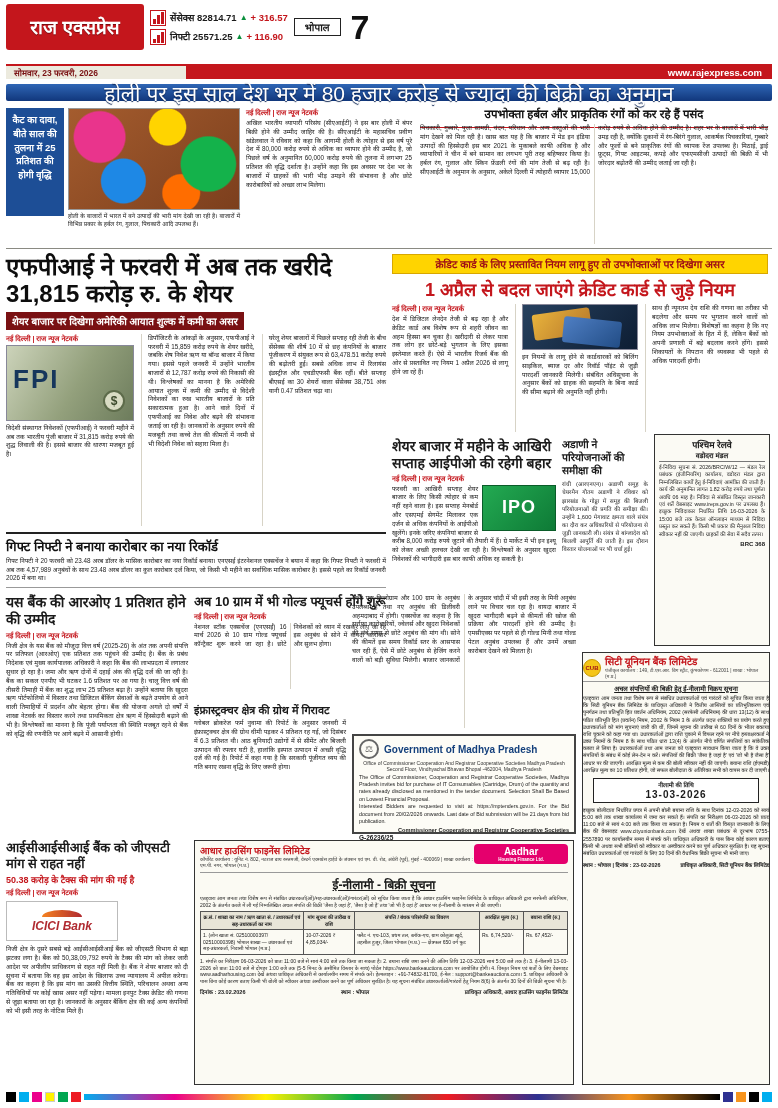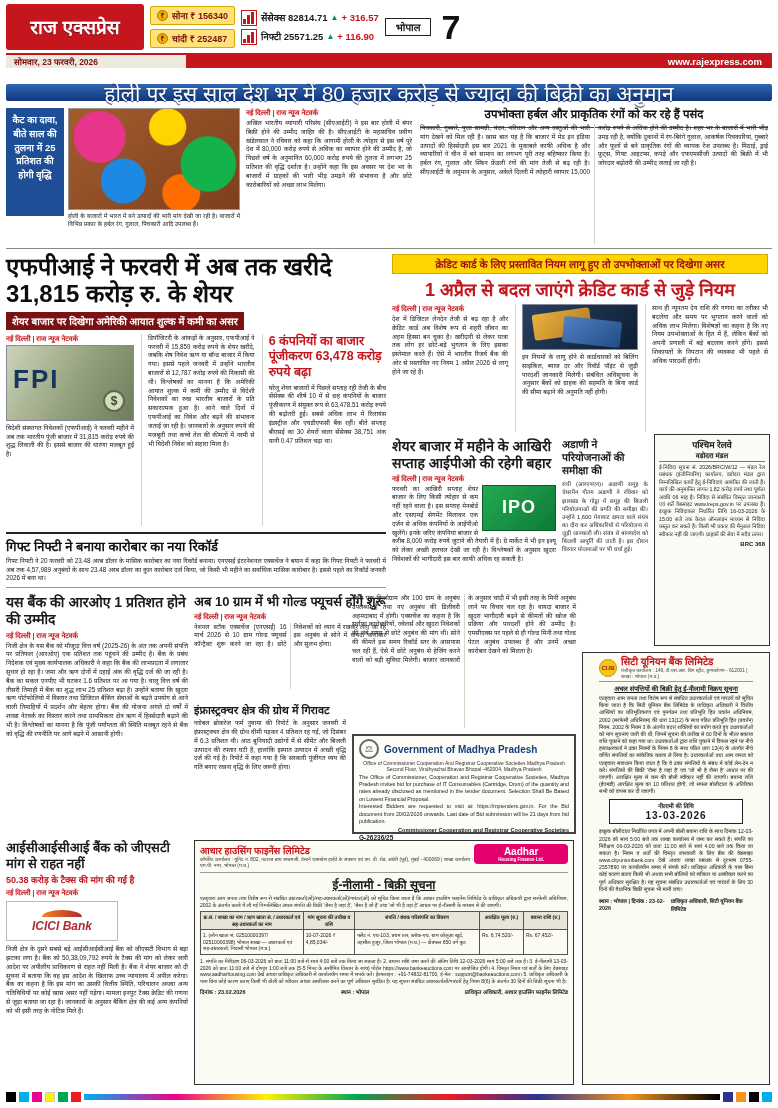--- a/index.html
+++ b/index.html
@@ -16,21 +16,21 @@
 .section-title .pillar{width:7px;height:30px;margin:0 10px;background:repeating-linear-gradient(180deg,#bbb 0 3px,#eee 3px 6px);border-radius:2px}
 .chart-icon{width:16px;height:16px;background:#fff;border:1px solid #c4161c;display:inline-flex;align-items:flex-end;justify-content:center;gap:1px;padding:1px;margin-right:4px}
 .chart-icon i{display:block;width:3px;background:#c4161c}
 .index-col{display:flex;flex-direction:column;justify-content:center;gap:3px}
 .idx{display:flex;align-items:center;font-size:9.5px;font-weight:bold;white-space:nowrap}
 .idx .up{color:#0a8f3c;font-size:8px;margin:0 3px}
 .idx .chg{color:#c4161c}
 .city-col{display:flex;flex-direction:column;align-items:center;justify-content:center;gap:2px}
 .city-box{border:1.5px solid #222;padding:1px 10px;font-weight:bold;font-size:10px}
 .page-no{display:flex;align-items:center;font-size:34px;font-weight:bold;color:#111;padding:0 4px}
-.mast-strip{position:absolute;left:6px;top:53px;width:766px;height:15px;display:flex;border-top:2px solid #c4161c}
+.mast-strip{position:absolute;left:6px;top:64px;width:766px;height:15px;display:flex;border-top:2px solid #c4161c}
 .mast-strip .date{background:#eceade;color:#7a1113;font-weight:bold;font-size:8.5px;display:flex;align-items:center;padding:0 8px;min-width:180px}
 .mast-strip .fill{flex:1;background:#c4161c}
 .mast-strip .website{background:#c4161c;color:#fff;font-weight:bold;font-size:9.5px;display:flex;align-items:center;padding:0 10px}
 
 .banner{position:absolute;left:6px;top:84px;width:766px;height:17px;background:linear-gradient(180deg,#2f66b5,#11377c);color:#fff;display:flex;align-items:center;justify-content:center;font-size:21px;font-weight:normal;border-radius:2px;text-shadow:0 1px 1px #0a2250}
 
 .holi-claim{position:absolute;left:6px;top:108px;width:58px;height:108px;background:#1d4e96;color:#fff;font-weight:bold;font-size:9.5px;padding:5px 4px;text-align:center;line-height:1.45}
 .holi-img{position:absolute;left:68px;top:108px;width:172px;height:102px;border:1px solid #999;background:
  radial-gradient(circle at 18% 28%,#e9348c 0 16%,transparent 17%),
  radial-gradient(circle at 58% 18%,#ffd400 0 14%,transparent 15%),
@@ -94,21 +94,21 @@
 
 .mpad{position:absolute;left:352px;top:734px;width:224px;height:100px;border:2px solid #444;background:#fdfcf6;padding:3px 5px}
 .mpad .mphead{display:flex;align-items:center;gap:5px}
 .emblem{width:20px;height:20px;border-radius:50%;border:2px solid #666;color:#555;font-size:9px;display:flex;align-items:center;justify-content:center;flex:none}
 .mpad .mptitle{font-size:10px;font-weight:bold;color:#14407c}
 .mpad .mpoffice{font-size:5px;line-height:1.25;color:#333;text-align:center;margin:1px 0}
 .mpad .bodytxt{font-size:5.3px}
 .mpad .mpsign{font-size:5.6px;font-weight:bold;text-align:right;margin-top:2px}
 .mpad .mpref{font-size:6.5px;font-weight:bold;margin-top:1px}
 
-.cub{position:absolute;left:582px;top:652px;width:188px;height:433px;border:1.5px solid #333;background:#fbfaf3;padding:3px 16px}
+.cub{position:absolute;left:582px;top:652px;width:188px;height:433px;border:1.5px solid #333;background:#fbfaf3;padding:3px 0}
 .cub-head{display:flex;align-items:center;gap:4px;border-bottom:1px solid #999;padding-bottom:2px;margin-bottom:2px}
 .cub-logo{width:18px;height:18px;border-radius:50%;background:#f5c518;color:#a01016;font-size:6px;font-weight:bold;display:flex;align-items:center;justify-content:center;border:1px solid #c79a00;flex:none}
 .cub-name{font-size:10px;font-weight:bold;color:#c4161c;line-height:1.1}
 .cub-addr{font-size:4.8px;color:#444}
 .cub-title{font-size:6.6px;font-weight:bold;text-align:center;margin:2px 0;text-decoration:underline}
 .cub .bodytxt{font-size:5.2px;line-height:1.38}
 .cub-datebox{border:1.5px solid #222;background:#fff;text-align:center;margin:4px 10px;padding:2px}
 .cub-datebox .lbl{font-size:6px;font-weight:bold}
 .cub-datebox .dt{font-size:10px;font-weight:bold;letter-spacing:1px}
 .cub-foot{font-size:5.4px;font-weight:bold;margin-top:4px;display:flex;justify-content:space-between}
@@ -140,30 +140,20 @@
 .c4{background:#00a651}.c5{background:#ed1c24}.c6{background:#2e3192}.c7{background:#f7941d}
 .press .bar{flex:1;height:6px;background:linear-gradient(90deg,#00aeef,#ec008c,#fff200,#00a651,#ed1c24,#2e3192,#f7941d,#000)}
 </style>
 </head>
 <body>
 
 <div class="page">
 
   <div class="masthead">
     <div class="logo-box">राज एक्सप्रेस</div>
-    <div class="metal-col">
-      <div class="metal">
-          <span class="coin">₹</span>
-          <span>सोना ₹ 156340</span>
-        </div>
-      <div class="metal">
-          <span class="coin">₹</span>
-          <span>चांदी ₹ 252487</span>
-        </div>
-    </div>
     <div class="index-col">
       <div class="idx">
         <span class="chart-icon">
             <i style="height:5px"></i>
             <i style="height:9px"></i>
             <i style="height:12px"></i>
           </span>
         <span>सेंसेक्स 82814.71</span>
         <span class="up">▲</span>
         <span class="chg">+ 316.57</span>
@@ -211,21 +201,20 @@
       <div class="fpi-c1">
         <div class="byline">नई दिल्ली | राज न्यूज नेटवर्क</div>
         <div class="fpi-img">
           <span class="fpi-txt">FPI</span>
           <span class="dollar-coin">$</span>
         </div>
         <div class="bodytxt">विदेशी संस्थागत निवेशकों (एफपीआई) ने फरवरी महीने में अब तक भारतीय पूंजी बाजार में 31,815 करोड़ रुपये की शुद्ध लिवाली की है। इससे बाजार की धारणा मजबूत हुई है।</div>
       </div>
       <div class="fpi-c2 bodytxt">डिपॉजिटरी के आंकड़ों के अनुसार, एफपीआई ने फरवरी में 15,859 करोड़ रुपये के शेयर खरीदे, जबकि शेष निवेश ऋण या बॉन्ड बाजार में किया गया। इससे पहले जनवरी में उन्होंने भारतीय बाजारों से 12,787 करोड़ रुपये की निकासी की थी। विश्लेषकों का मानना है कि अमेरिकी आयात शुल्क में कमी की उम्मीद से विदेशी निवेशकों का रुख भारतीय बाजारों के प्रति सकारात्मक हुआ है। आने वाले दिनों में एफपीआई का निवेश और बढ़ने की संभावना जताई जा रही है। जानकारों के अनुसार रुपये की मजबूती तथा कच्चे तेल की कीमतों में नरमी से भी विदेशी निवेश को सहारा मिला है।</div>
       <div class="fpi-c3">
-        <div class="subhl-red">6 कंपनियों का बाजार पूंजीकरण 63,478 करोड़ रुपये बढ़ा</div>
         <div class="bodytxt">घरेलू शेयर बाजारों में पिछले सप्ताह रही तेजी के बीच सेंसेक्स की शीर्ष 10 में से छह कंपनियों के बाजार पूंजीकरण में संयुक्त रूप से 63,478.51 करोड़ रुपये की बढ़ोतरी हुई। सबसे अधिक लाभ में रिलायंस इंडस्ट्रीज और एचडीएफसी बैंक रहीं। बीते सप्ताह बीएसई का 30 शेयरों वाला सेंसेक्स 38,751 अंक यानी 0.47 प्रतिशत चढ़ा था।</div>
       </div>
     </div>
     <div class="record">
       <div class="rhl">गिफ्ट निफ्टी ने बनाया कारोबार का नया रिकॉर्ड</div>
       <div class="bodytxt">गिफ्ट निफ्टी ने 20 फरवरी को 23.48 अरब डॉलर के मासिक कारोबार का नया रिकॉर्ड बनाया। एनएसई इंटरनेशनल एक्सचेंज ने बयान में कहा कि गिफ्ट निफ्टी ने फरवरी में अब तक 4,57,989 अनुबंधों के साथ 23.48 अरब डॉलर का कुल कारोबार दर्ज किया, जो किसी भी महीने का सर्वाधिक मासिक कारोबार है। इससे पहले का रिकॉर्ड जनवरी 2026 में बना था।</div>
     </div>
   </div>
 
   <div class="credit">

